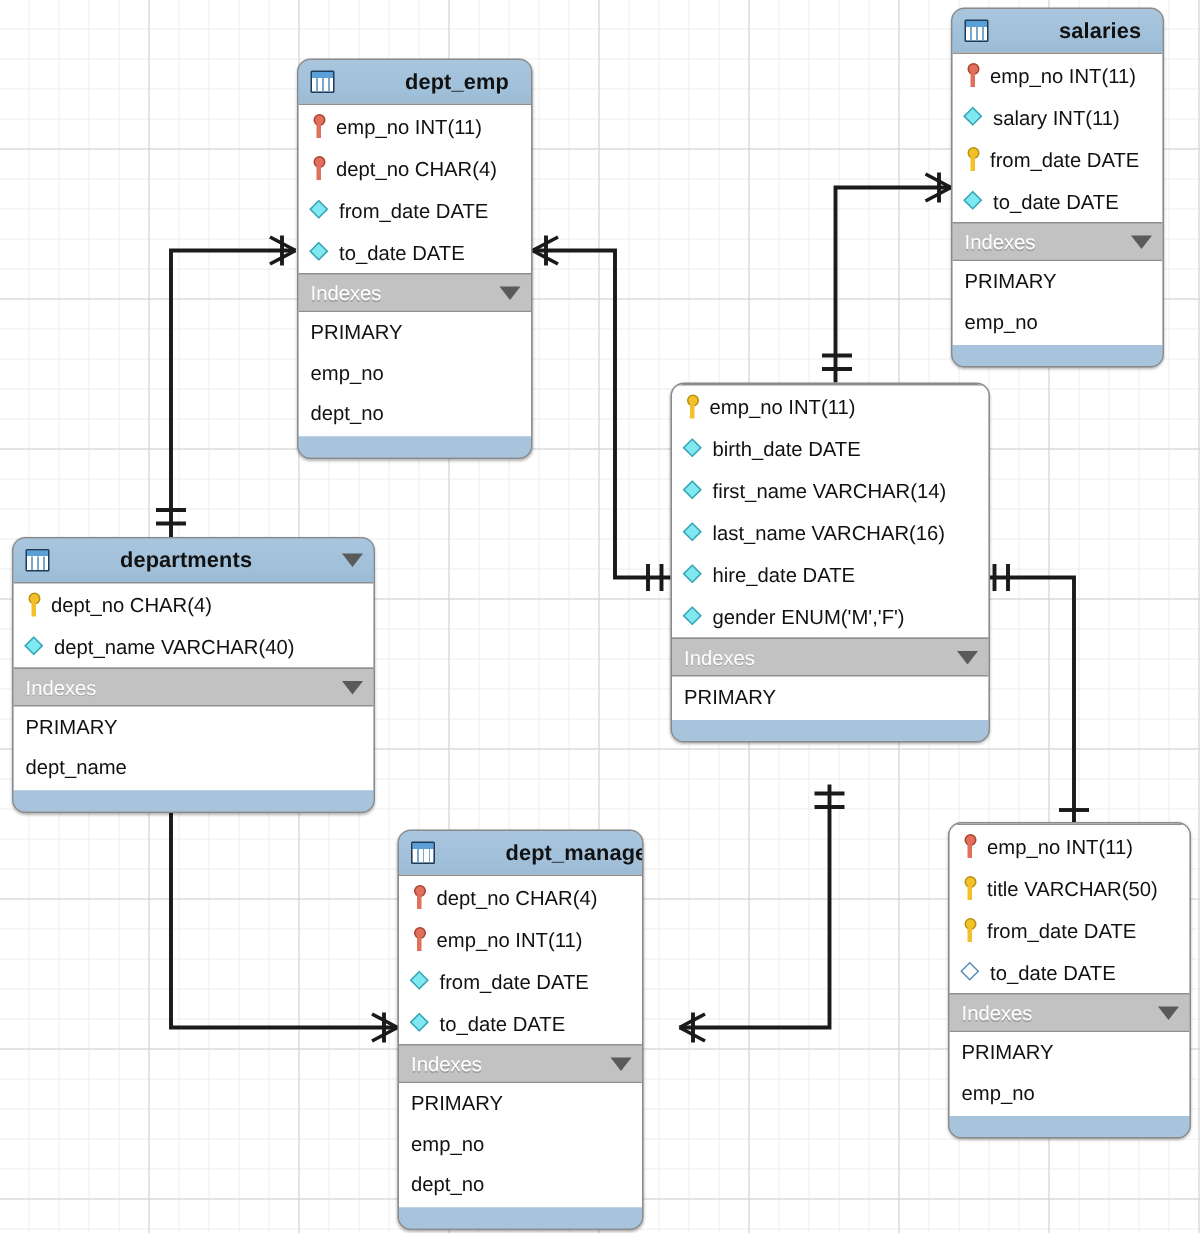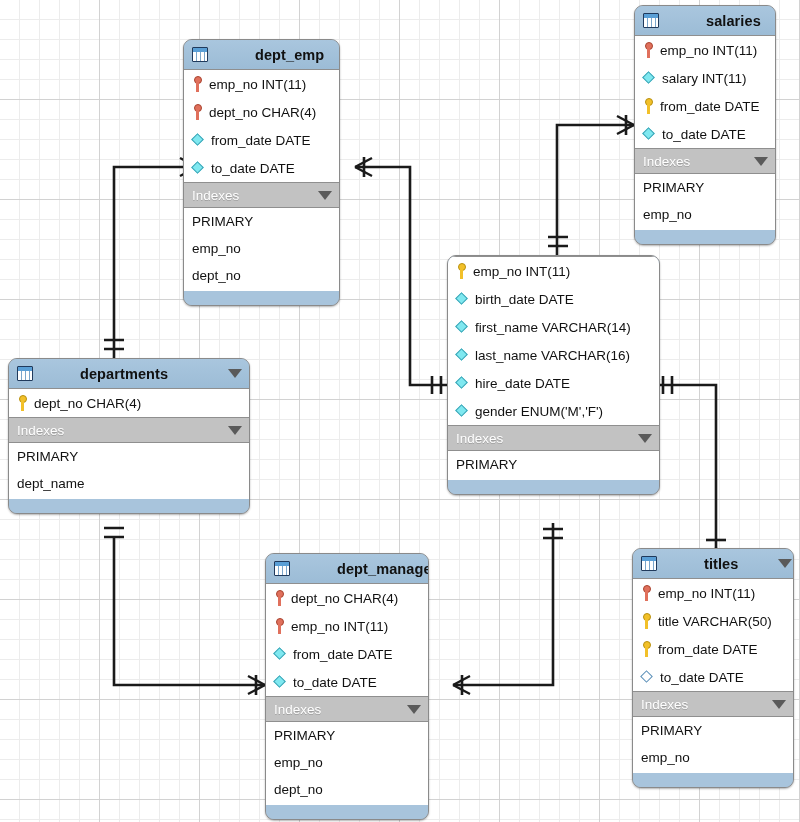--- a/index.html
+++ b/index.html
@@ -170,21 +170,21 @@
 
       <g>
         <path d="M553,523 L553,685 L453,685"></path>
         <path d="M543,529 L563,529 M543,538 L563,538" stroke-width="2.6"></path>
         <path d="M453,685 L470,676 M453,685 L470,694" stroke-width="2.4"></path>
         <path d="M462,675 L462,695" stroke-width="2.6"></path>
       </g>
     </g>
   </svg>
 
-  <div class="tbl" style="left:183px;top:39px;width:157px;">
+  <div class="tbl" style="left:198px;top:39px;width:157px;">
     <div class="tbl-hdr">
       <span class="tbl-ico"></span>
       <span class="tbl-name">dept_emp</span>
       <span class="caret dark"></span>
     </div>
     <div class="cols">
       <div class="col">
           <span class="ico key fk">
             <i></i>
             <b></b>
@@ -275,20 +275,26 @@
       <span class="caret dark"></span>
     </div>
     <div class="cols">
       <div class="col">
           <span class="ico key pk">
             <i></i>
             <b></b>
           </span>
           <span>dept_no CHAR(4)</span>
         </div>
+      <div class="col">
+          <span class="ico dia filled">
+            <i></i>
+          </span>
+          <span>dept_name VARCHAR(40)</span>
+        </div>
     </div>
     <div class="idx-hdr">
       <span class="lbl">Indexes</span>
       <span class="caret dark"></span>
     </div>
     <div class="idx-list">
       <div class="idx">PRIMARY</div>
       <div class="idx">dept_name</div>
     </div>
     <div class="foot"></div>
@@ -384,25 +390,20 @@
     </div>
     <div class="idx-list">
       <div class="idx">PRIMARY</div>
       <div class="idx">emp_no</div>
       <div class="idx">dept_no</div>
     </div>
     <div class="foot"></div>
   </div>
 
   <div class="tbl" style="left:632px;top:548px;width:162px;">
-    <div class="tbl-hdr">
-      <span class="tbl-ico"></span>
-      <span class="tbl-name">titles</span>
-      <span class="caret dark"></span>
-    </div>
     <div class="cols">
       <div class="col">
           <span class="ico key fk">
             <i></i>
             <b></b>
           </span>
           <span>emp_no INT(11)</span>
         </div>
       <div class="col">
           <span class="ico key pk">

